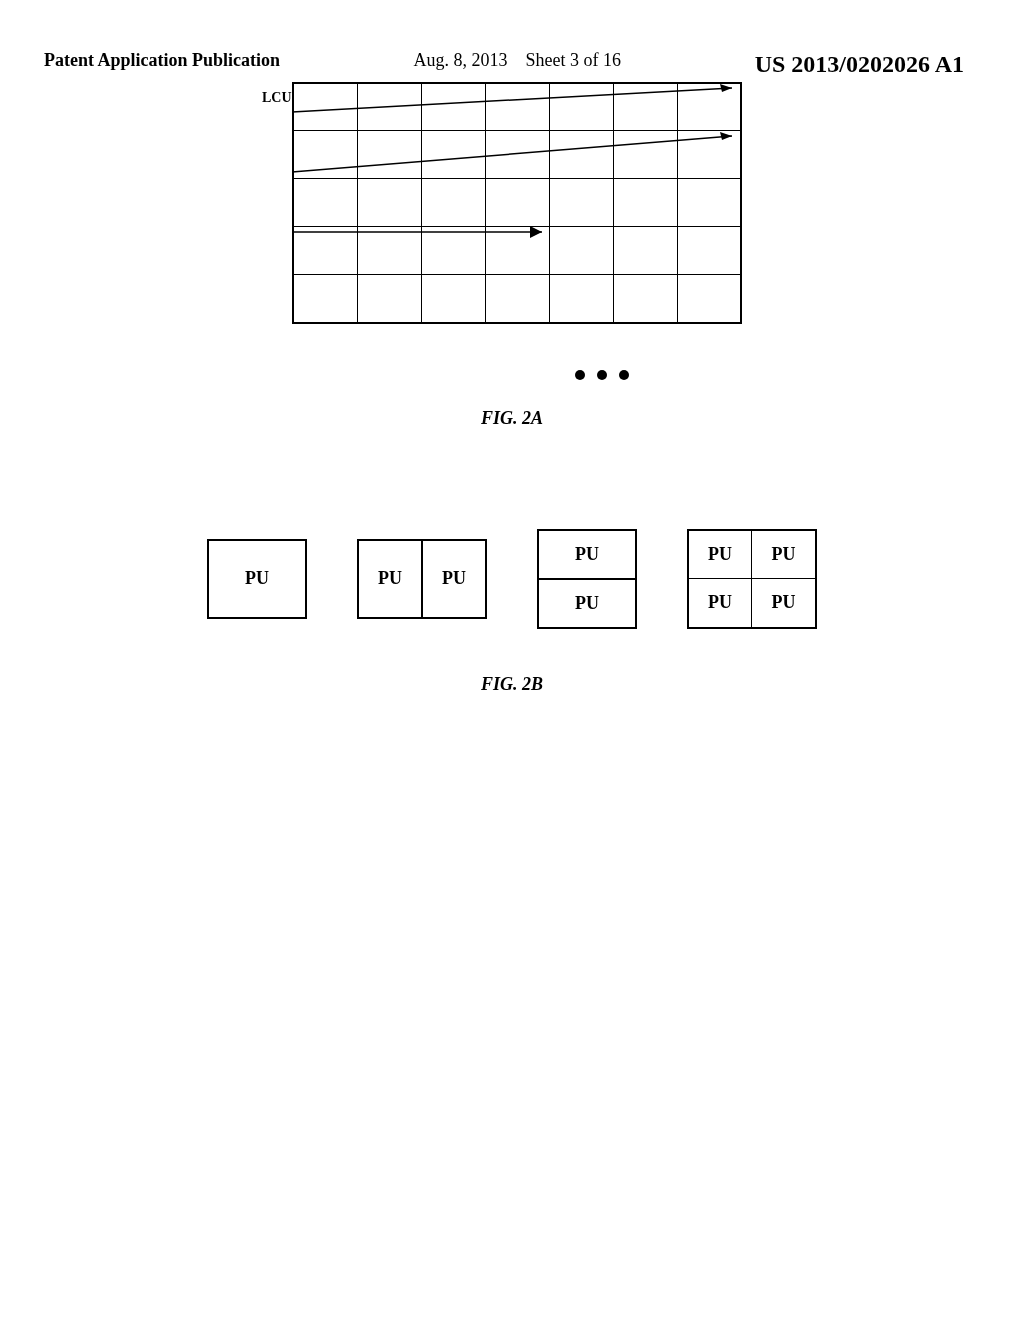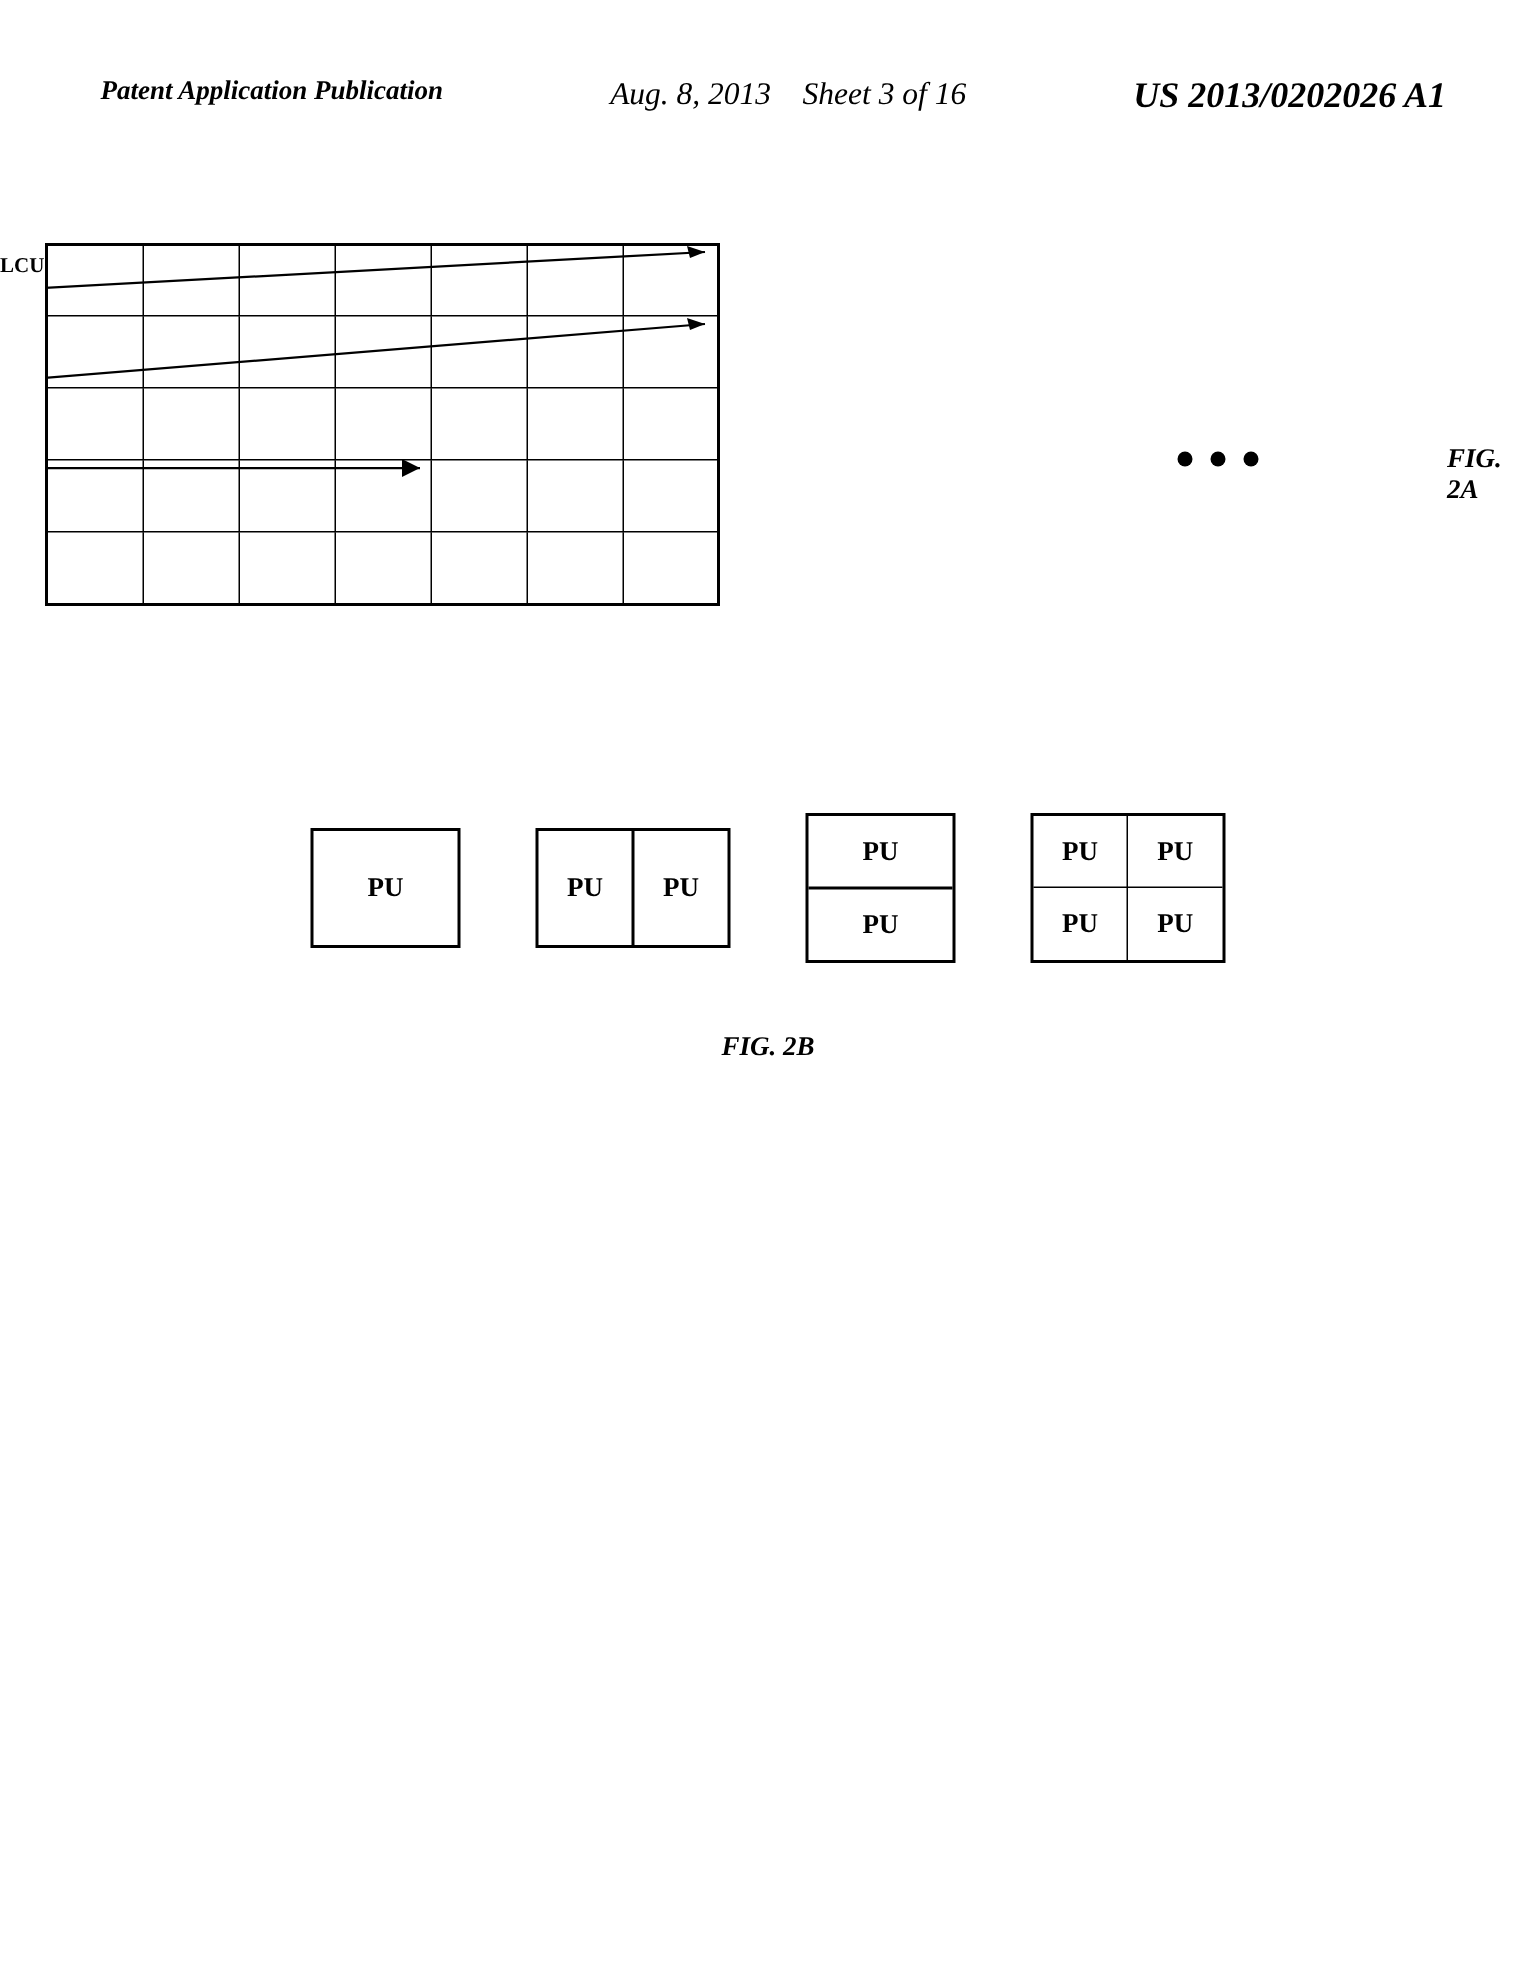--- a/index.html
+++ b/index.html
@@ -11,48 +11,46 @@
       font-family: 'Times New Roman', Times, serif;
       position: relative;
       overflow: hidden;
     }
 
     
     .header {
       display: flex;
       justify-content: space-between;
       align-items: flex-start;
-      padding: 48px 60px 0 67px;
-      font-style: italic;
+      padding: 48px 60px 0 44px;
     }
 
     .header-left {
       font-size: 18px;
       font-weight: bold;
       line-height: 1.4;
     }
 
     .header-center {
-      font-size: 21px;
+      font-size: 18px;
       text-align: center;
       line-height: 1.4;
     }
 
     .header-right {
       font-size: 24px;
       font-weight: bold;
       line-height: 1.4;
       text-align: right;
     }
 
     
     .fig2a-section {
-      margin-top: 80px;
-      display: flex;
-      flex-direction: row;
+      display: flex;
+      flex-direction: column;
       align-items: center;
     }
 
     .grid-container {
       position: relative;
       width: 500px;
       height: 280px;
     }
 
     .grid-table {

